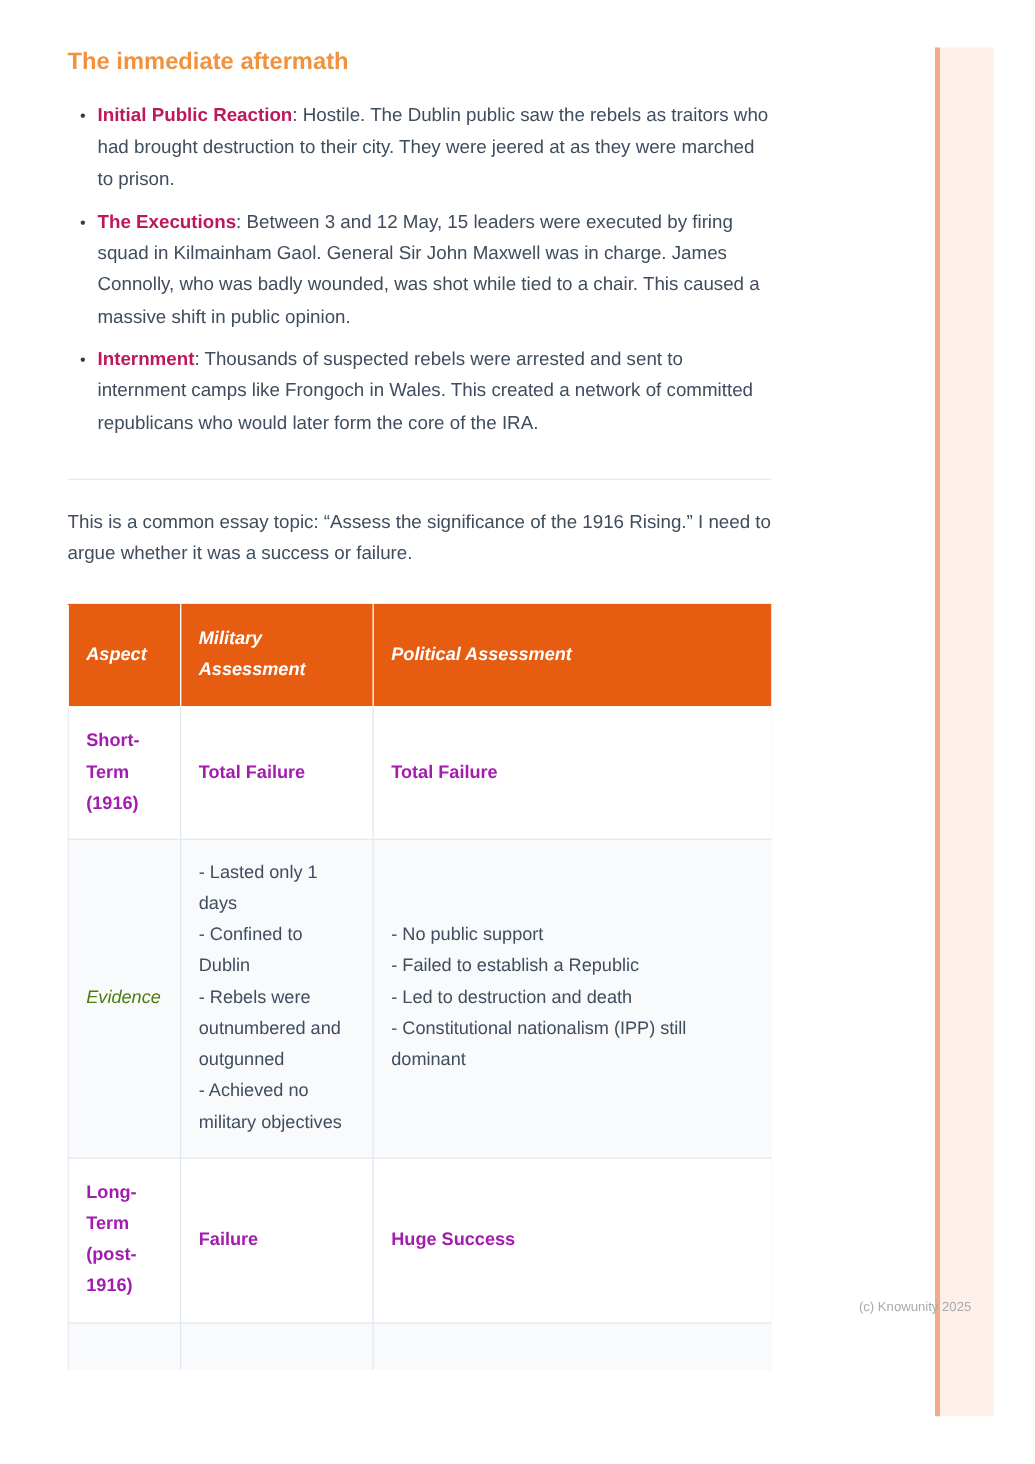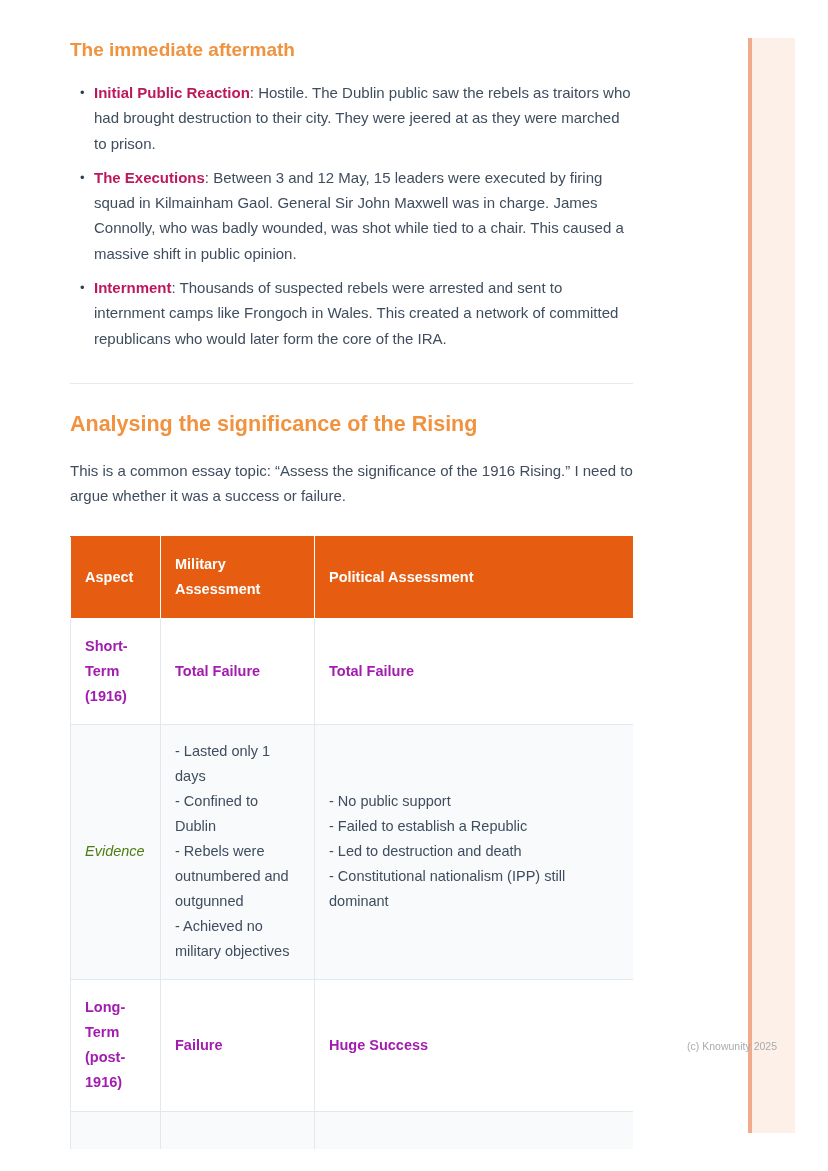--- a/index.html
+++ b/index.html
@@ -11,21 +11,21 @@
     position: relative;
     width: 828px;
     height: 1171px;
     overflow: hidden;
     font-family: "Liberation Sans", "DejaVu Sans", sans-serif;
     color: #3f4d5e;
   }
 
   .content {
     position: absolute;
-    left: 70px;
+    left: 54px;
     top: 0;
     width: 563px;
   }
 
   .section-heading {
     margin: 0;
     padding: 0;
     color: #f0923e;
     font-weight: bold;
   }
@@ -100,21 +100,21 @@
     word-wrap: break-word;
   }
   table.assessment thead th {
     background: #e65c10;
     border-color: #ffffff;
     border-top-color: #e65c10;
     color: #ffffff;
     font-weight: bold;
     font-size: 14.5px;
   }
-  tr.row-head { height: 82px; }
+  tr.row-head { height: 82px; font-style: italic; }
   tr.row-1 { height: 106px; }
   tr.row-2 { height: 255px; }
   tr.row-3 { height: 132px; }
   tr.row-4 { height: 60px; }
   tr.striped td { background: #f8fafc; }
   td.bold-cell {
     font-weight: bold;
     color: #a21caf;
   }
   td.italic-cell {
@@ -162,21 +162,20 @@
       <span class="lead">The Executions</span><span>: Between 3 and 12 May, 15 leaders were executed by firing squad in Kilmainham Gaol. General Sir John Maxwell was in charge. James Connolly, who was badly wounded, was shot while tied to a chair. This caused a massive shift in public opinion.</span>
     </li>
     <li>
       <span class="dot">•</span>
       <span class="lead">Internment</span><span>: Thousands of suspected rebels were arrested and sent to internment camps like Frongoch in Wales. This created a network of committed republicans who would later form the core of the IRA.</span>
     </li>
   </ul>
 
   <hr class="section-divider">
 
-  <h2 class="section-heading h-large">Analysing the significance of the Rising</h2>
 
   <p class="body-para">This is a common essay topic: “Assess the significance of the 1916 Rising.” I need to argue whether it was a success or failure.</p>
 
   <div class="table-wrap">
     <table class="assessment">
       <colgroup>
           <col class="c1">
           <col class="c2">
           <col class="c3">
         </colgroup>

